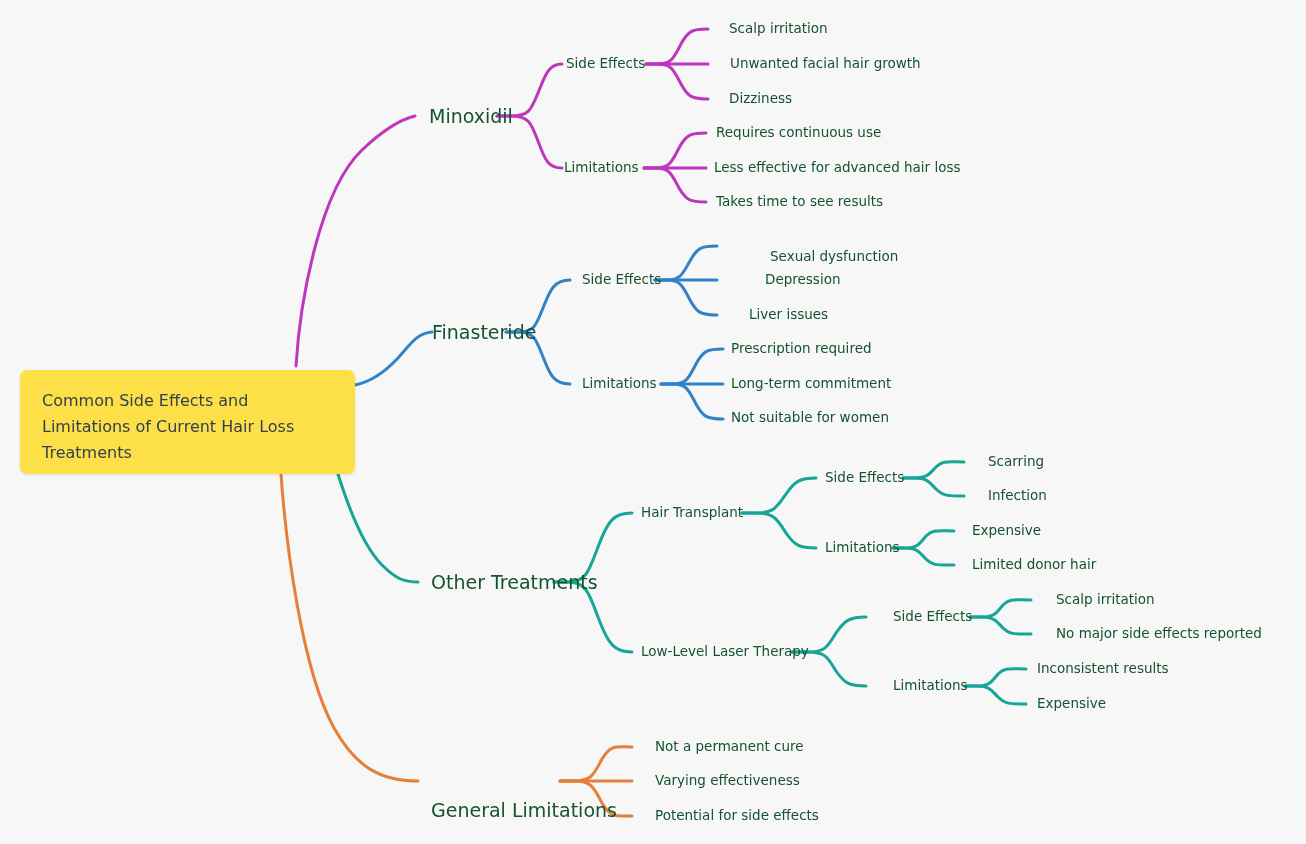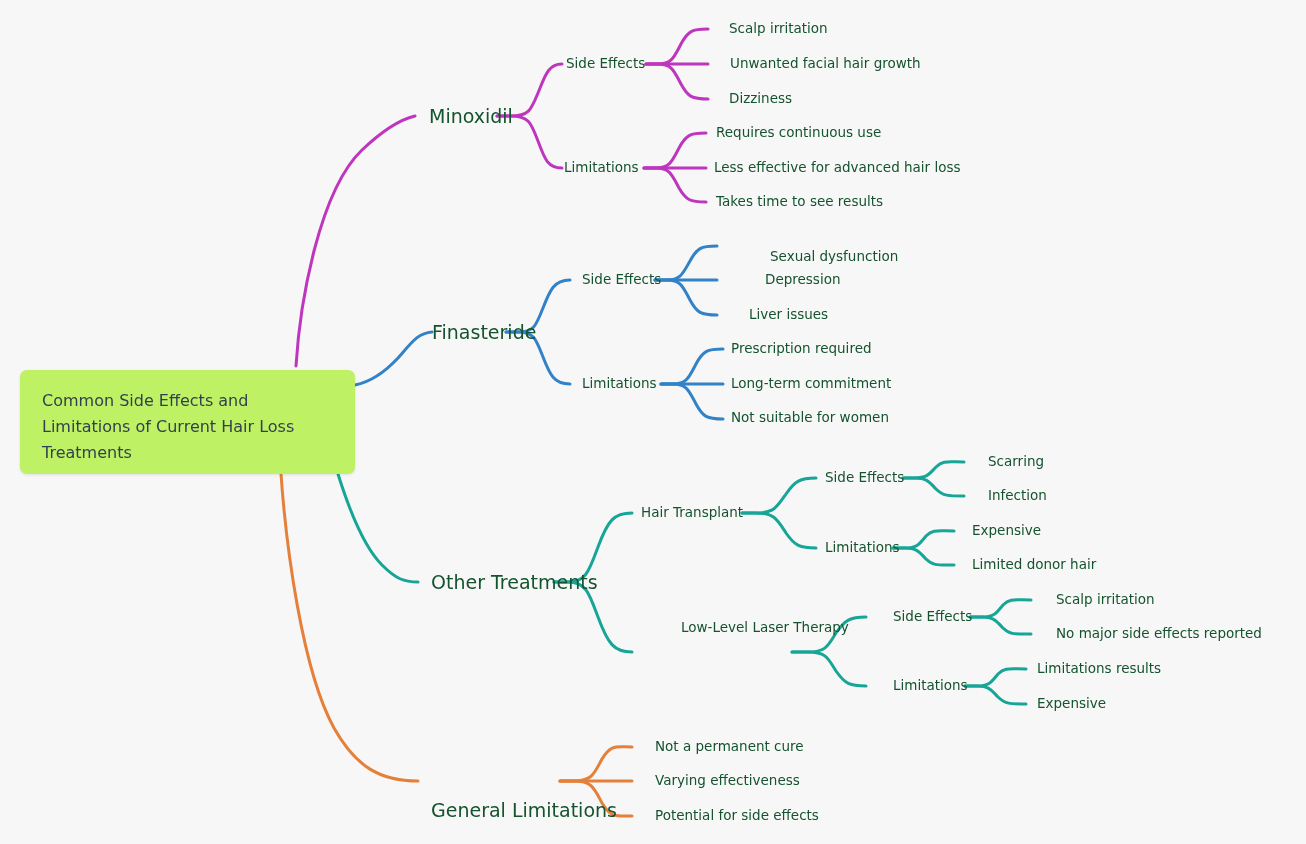--- a/index.html
+++ b/index.html
@@ -27,21 +27,21 @@
     line-height:1;
     transform:translateY(-50%);
   }
   .lvl1{ font-size:19px; }
   .lvl2{ font-size:13.5px; }
   .lvl3{ font-size:13.5px; }
   #root-node{
     position:absolute;
     left:20px;top:370px;
     width:335px;height:104px;
-    background:#bef264;
+    background:#fde047;
     border-radius:7px;
     box-shadow:0 1px 3px rgba(0,0,0,0.10);
     box-sizing:border-box;
     padding:18px 22px 0 22px;
   }
   #root-node .root-text{
     color:#333f4e;
     font-size:16px;
     line-height:26px;
     font-family:"DejaVu Sans", sans-serif;
@@ -124,32 +124,32 @@
   <div class="node-label lvl2" style="left:582px;top:384px;">Limitations</div>
   <div class="node-label lvl3" style="left:749px;top:257px;margin-left:21px;">Sexual dysfunction</div>
   <div class="node-label lvl3" style="left:749px;top:280px;margin-left:16px;">Depression</div>
   <div class="node-label lvl3" style="left:749px;top:315px;">Liver issues</div>
   <div class="node-label lvl3" style="left:731px;top:349px;">Prescription required</div>
   <div class="node-label lvl3" style="left:731px;top:384px;">Long-term commitment</div>
   <div class="node-label lvl3" style="left:731px;top:418px;">Not suitable for women</div>
 
   <div class="node-label lvl1" style="left:431px;top:582px;">Other Treatments</div>
   <div class="node-label lvl2" style="left:641px;top:513px;text-align:right;">Hair Transplant</div>
-  <div class="node-label lvl2" style="left:641px;top:628px;margin-left:40px;">Low-Level Laser Therapy</div>
+  <div class="node-label lvl2" style="left:641px;top:652px;">Low-Level Laser Therapy</div>
   <div class="node-label lvl3" style="left:825px;top:478px;">Side Effects</div>
   <div class="node-label lvl3" style="left:825px;top:548px;">Limitations</div>
   <div class="node-label lvl3" style="left:988px;top:462px;">Scarring</div>
   <div class="node-label lvl3" style="left:988px;top:496px;">Infection</div>
   <div class="node-label lvl3" style="left:972px;top:531px;">Expensive</div>
   <div class="node-label lvl3" style="left:972px;top:565px;">Limited donor hair</div>
   <div class="node-label lvl3" style="left:893px;top:617px;">Side Effects</div>
   <div class="node-label lvl3" style="left:893px;top:686px;">Limitations</div>
   <div class="node-label lvl3" style="left:1056px;top:600px;">Scalp irritation</div>
   <div class="node-label lvl3" style="left:1056px;top:634px;">No major side effects reported</div>
-  <div class="node-label lvl3" style="left:1037px;top:669px;">Limitations results</div>
+  <div class="node-label lvl3" style="left:1037px;top:669px;">Inconsistent results</div>
   <div class="node-label lvl3" style="left:1037px;top:704px;">Expensive</div>
 
   <div class="node-label lvl1" style="left:431px;top:810px;">General Limitations</div>
   <div class="node-label lvl3" style="left:655px;top:747px;">Not a permanent cure</div>
   <div class="node-label lvl3" style="left:655px;top:781px;">Varying effectiveness</div>
   <div class="node-label lvl3" style="left:655px;top:816px;">Potential for side effects</div>
 
 </div>
 
 </body></html>

